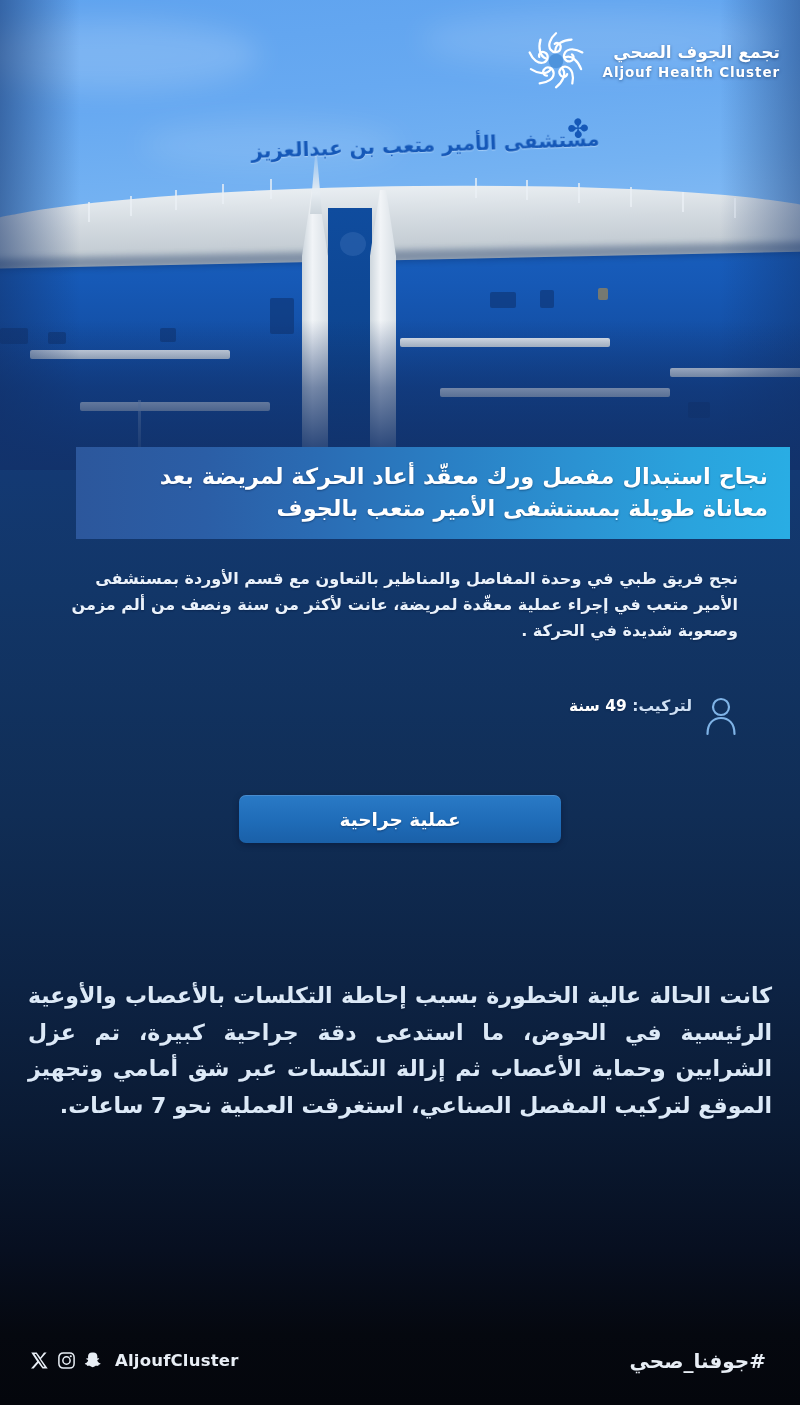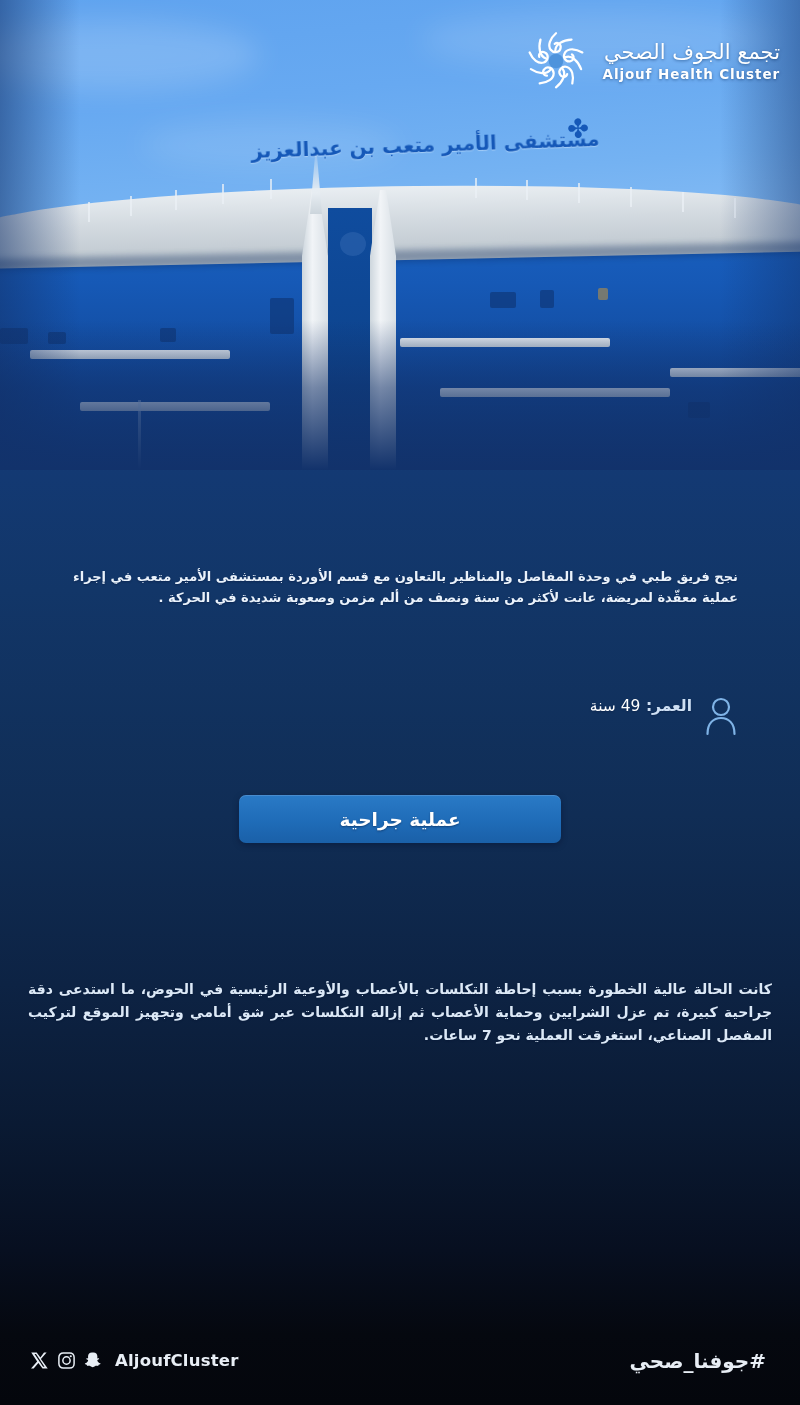--- a/index.html
+++ b/index.html
@@ -123,21 +123,21 @@
   .photo-side-r { right:0; background:linear-gradient(270deg, rgba(18,50,107,.45) 0%, rgba(18,50,107,0) 100%); }
 
   
   .logo {
     position:absolute; right:20px; top:28px;
     display:flex; align-items:center; gap:14px;
     z-index:6;
   }
   .logo-text { text-align:right; color:#ffffff; }
   .logo-ar {
-    font-size:21px; font-weight:400; letter-spacing:.5px;
+    font-size:17px; font-weight:700; letter-spacing:.5px;
     text-shadow:0 1px 3px rgba(0,40,90,.5);
   }
   .logo-en {
     font-size:13.5px; font-weight:700; letter-spacing:.9px;
     margin-top:2px; text-shadow:0 1px 3px rgba(0,40,90,.5);
   }
   .logo-mark { width:66px; height:66px; flex:0 0 66px; }
 
   
   .headline {
@@ -150,39 +150,39 @@
   }
   .headline-txt {
     color:#ffffff; font-size:22.5px; font-weight:700; line-height:1.42;
     text-align:right; width:100%;
     text-shadow:0 1px 2px rgba(0,25,60,.45);
   }
 
   
   .intro {
     position:absolute; right:62px; top:566px; width:684px;
-    color:#eaf2fb; font-size:13px; font-weight:700; line-height:1.62;
+    color:#eaf2fb; font-size:16px; font-weight:700; line-height:1.62;
     text-align:right;
     text-shadow:0 1px 2px rgba(0,15,45,.35);
     z-index:4;
   }
 
   
   .patient {
     position:absolute; right:62px; top:694px; width:684px;
     display:flex; flex-direction:row; align-items:flex-start; gap:12px;
     z-index:4;
   }
   .person-icon { width:34px; height:40px; flex:0 0 34px; margin-top:2px; }
   .patient-lines { flex:1; text-align:right; }
   .pline {
     color:#cfe0f4; font-size:15.5px; font-weight:700; line-height:1.62;
     text-shadow:0 1px 2px rgba(0,15,45,.3);
   }
-  .pline b { color:#ffffff; font-weight:400; }
+  .pline b { color:#ffffff; font-weight:700; }
 
   
   .pills {
     position:absolute; left:0; top:795px; width:800px; height:48px;
     display:flex; flex-direction:row; justify-content:center; gap:44px;
     z-index:4;
   }
   .pill {
     width:322px; height:48px; border-radius:7px;
     background:linear-gradient(180deg,#2a7ac6 0%, #1f6cb8 55%, #1a60a8 100%);
@@ -204,21 +204,21 @@
   .wave-svg { position:absolute; left:0; top:14px; width:800px; height:86px; }
 
   
   .results-cols {
     position:absolute; left:0; top:978px; width:800px;
     display:flex; flex-direction:row; gap:30px;
     padding:0 28px;
     z-index:4;
   }
   .rcol {
-    flex:1; color:#dce9f7; font-size:14px; font-weight:700;
+    flex:1; color:#dce9f7; font-size:22px; font-weight:700;
     line-height:1.66; text-align:justify; text-align-last:right;
     text-shadow:0 1px 2px rgba(0,15,45,.3);
   }
 
   
   .conclusion {
     position:absolute; left:58px; top:1208px; width:684px;
     border-radius:11px;
     background:linear-gradient(180deg,#3080c9 0%, #2a78c1 50%, #2469ae 100%);
     box-shadow:0 3px 10px rgba(0,8,28,.45), inset 0 1px 0 rgba(255,255,255,.16);
@@ -349,31 +349,34 @@
           </g>
           <g transform="rotate(324)">
             <path d="M0,-40 C-10,-32 -16,-20 -10,-12"></path>
           </g>
         </g>
       </g>
       <circle cx="50" cy="50" r="11" fill="#4a90d9" opacity="0.9"></circle>
     </svg>
   </div>
 
+  <div class="headline">
+    <div class="headline-txt">نجاح استبدال مفصل ورك معقّد أعاد الحركة لمريضة بعد معاناة طويلة بمستشفى الأمير متعب بالجوف</div>
+  </div>
 
   <div class="intro">نجح فريق طبي في وحدة المفاصل والمناظير بالتعاون مع قسم الأوردة بمستشفى الأمير متعب في إجراء عملية معقّدة لمريضة، عانت لأكثر من سنة ونصف من ألم مزمن وصعوبة شديدة في الحركة .</div>
 
   <div class="patient">
     <svg class="person-icon" viewBox="0 0 34 40">
       <circle cx="17" cy="11" r="8" fill="none" stroke="#7fb3e6" stroke-width="2.2"></circle>
       <path d="M3.5,38 C3.5,27 9.5,22 17,22 C24.5,22 30.5,27 30.5,38" fill="none" stroke="#7fb3e6" stroke-width="2.2" stroke-linecap="round"></path>
     </svg>
     <div class="patient-lines">
       <div class="pline">
-        <span>العمر:</span>
+        <span>لتركيب:</span>
         <b>49 سنة</b>
       </div>
     </div>
   </div>
 
   <div class="pills">
     <div class="pill">عملية جراحية</div>
   </div>
 
 

